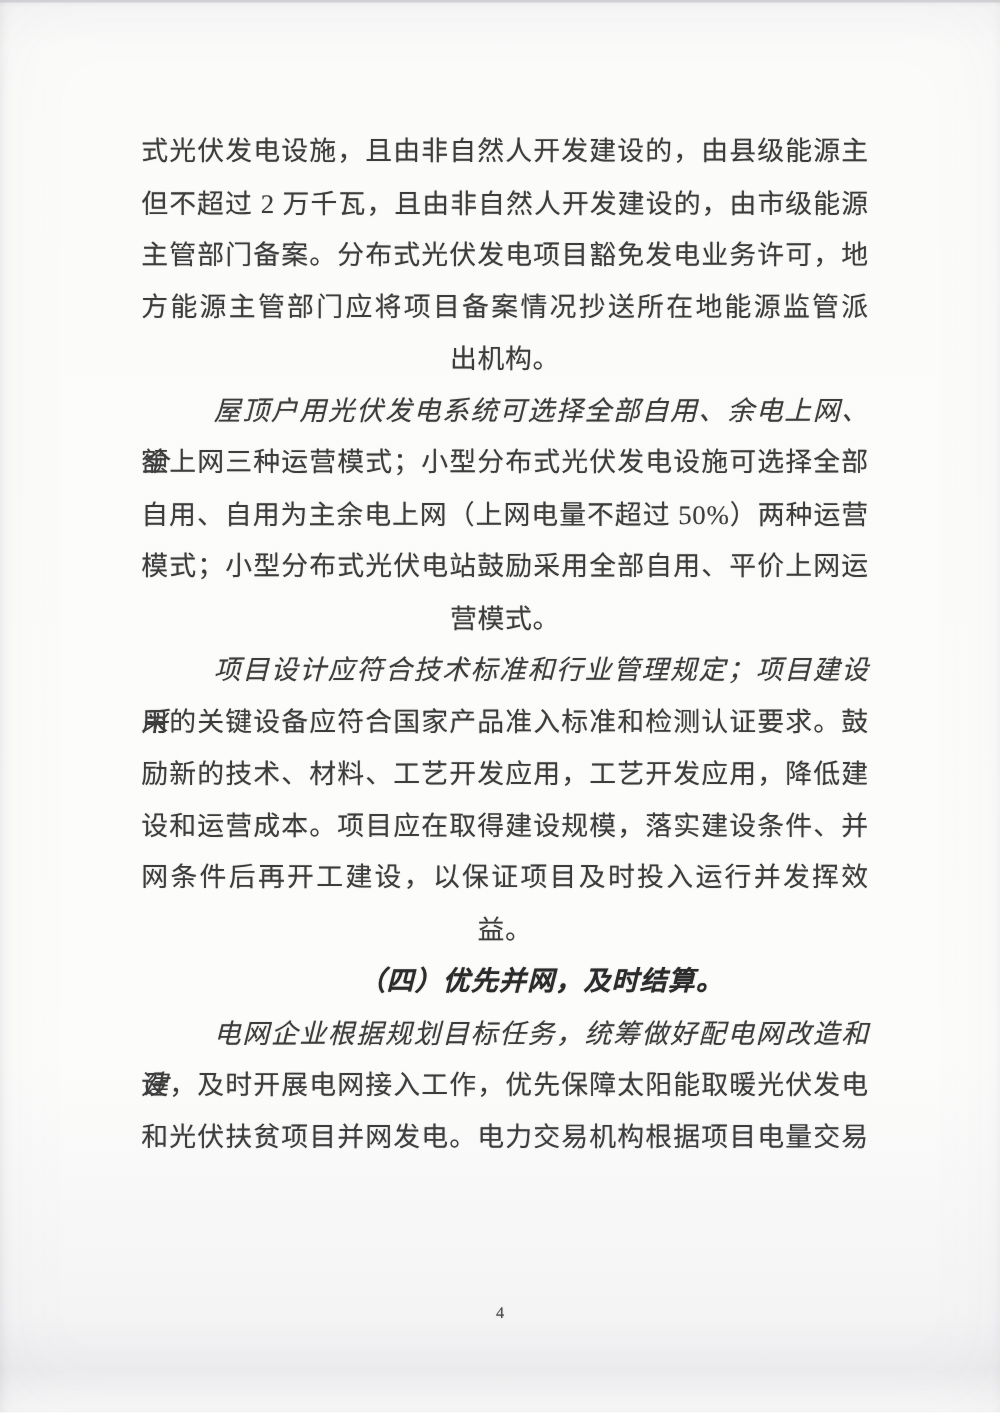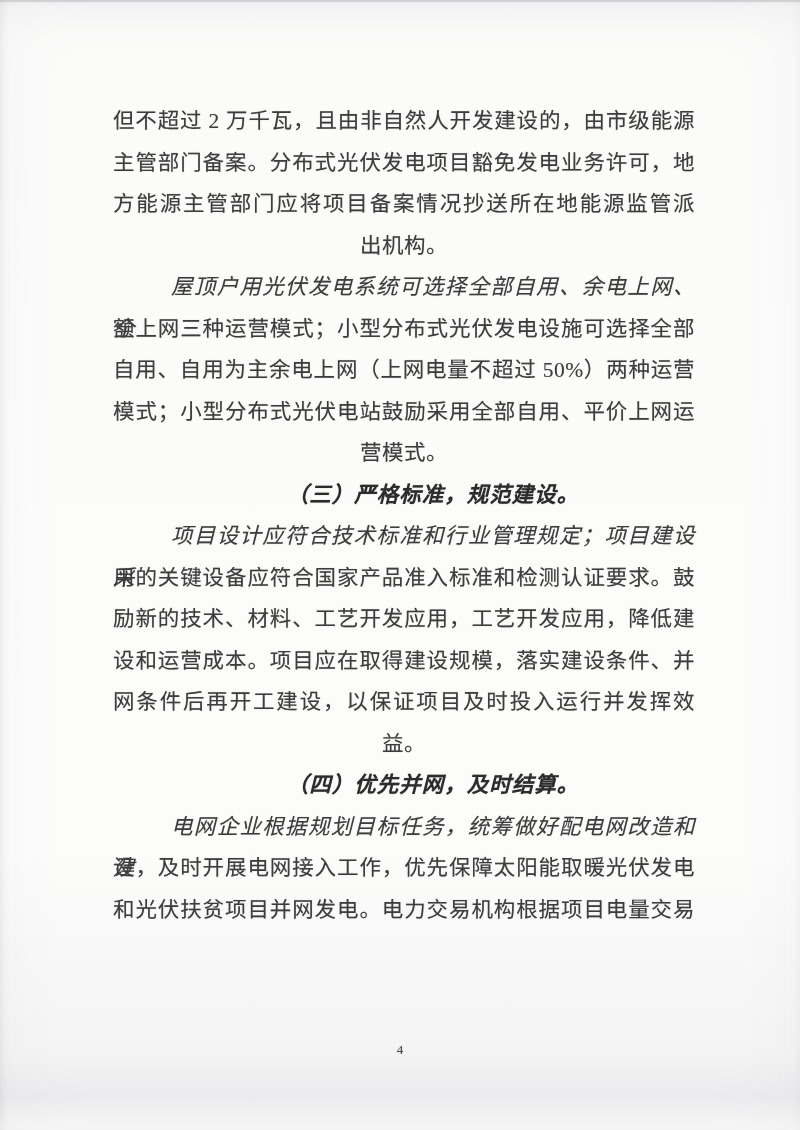--- a/index.html
+++ b/index.html
@@ -63,30 +63,30 @@
     font-size: 13px;
     color: #4a4a4a;
     text-shadow: 0 0 1px rgba(70,70,70,0.4);
   }
 </style>
 </head>
 <body>
 
 <div class="page">
   <div class="text-block">
+    <div class="line j">式光伏发电设施，且由非自然人开发建设的，由县级能源主</div>
     <div class="line j">但不超过 2 万千瓦，且由非自然人开发建设的，由市级能源</div>
     <div class="line j">主管部门备案。分布式光伏发电项目豁免发电业务许可，地</div>
     <div class="line j">方能源主管部门应将项目备案情况抄送所在地能源监管派</div>
     <div class="line">出机构。</div>
     <div class="line j in">屋顶户用光伏发电系统可选择全部自用、余电上网、全</div>
     <div class="line j">额上网三种运营模式；小型分布式光伏发电设施可选择全部</div>
     <div class="line j">自用、自用为主余电上网（上网电量不超过 50%）两种运营</div>
     <div class="line j">模式；小型分布式光伏电站鼓励采用全部自用、平价上网运</div>
     <div class="line">营模式。</div>
-    <div class="line h in">（三）严格标准，规范建设。</div>
     <div class="line j in">项目设计应符合技术标准和行业管理规定；项目建设采</div>
     <div class="line j">用的关键设备应符合国家产品准入标准和检测认证要求。鼓</div>
     <div class="line j">励新的技术、材料、工艺开发应用，工艺开发应用，降低建</div>
     <div class="line j">设和运营成本。项目应在取得建设规模，落实建设条件、并</div>
     <div class="line j">网条件后再开工建设，以保证项目及时投入运行并发挥效</div>
     <div class="line">益。</div>
     <div class="line h in">（四）优先并网，及时结算。</div>
     <div class="line j in">电网企业根据规划目标任务，统筹做好配电网改造和建</div>
     <div class="line j">设，及时开展电网接入工作，优先保障太阳能取暖光伏发电</div>
     <div class="line j">和光伏扶贫项目并网发电。电力交易机构根据项目电量交易</div>

